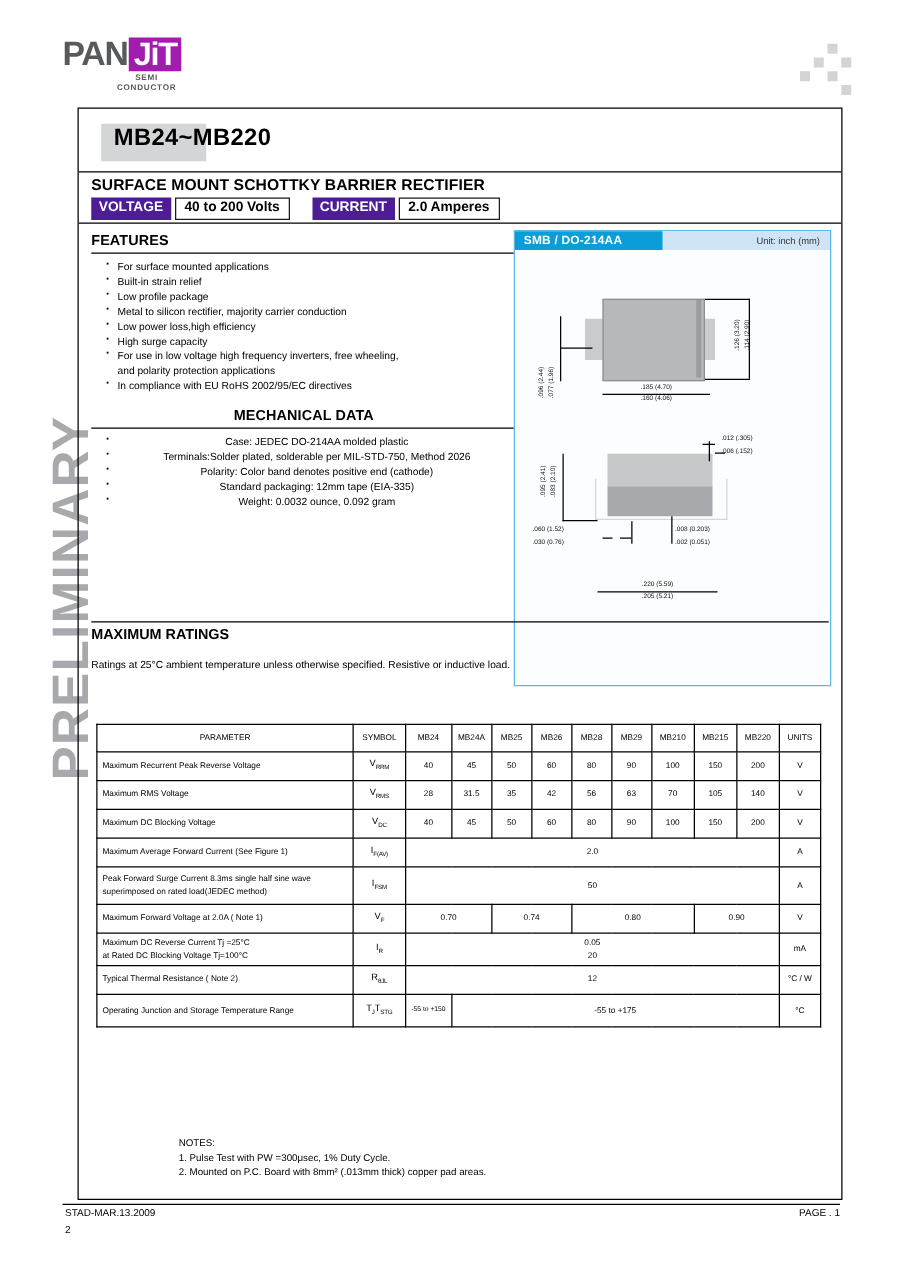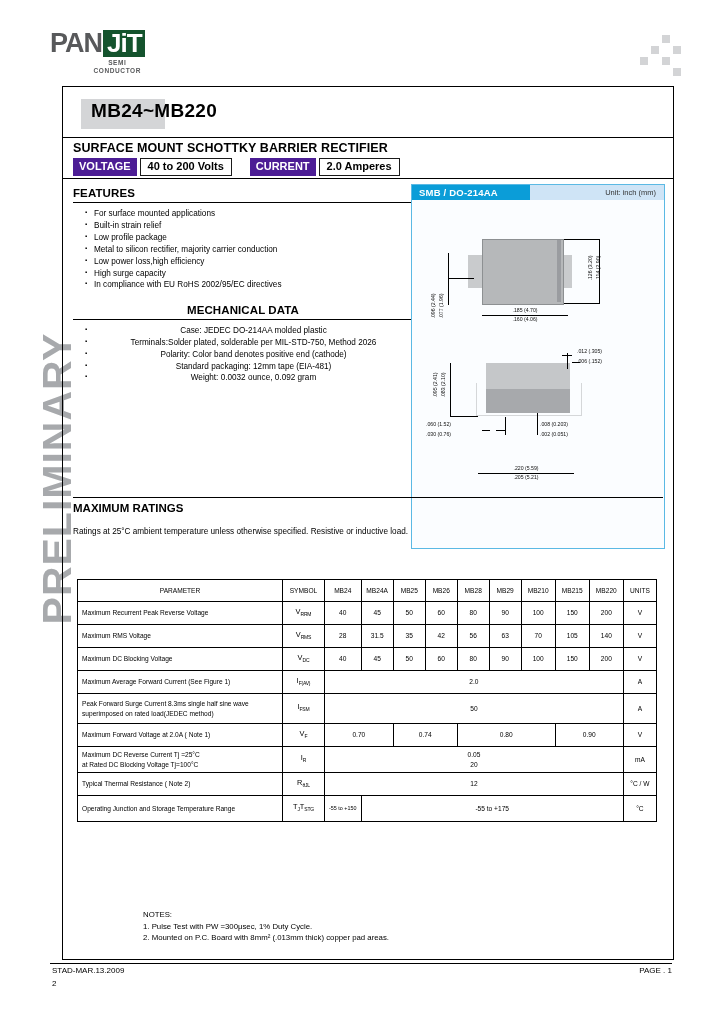--- a/index.html
+++ b/index.html
@@ -33,21 +33,21 @@
   .logo-wrap {
     position: absolute; left: 50px; top: 30px;
     z-index: 3;
   }
   .logo-row { display: flex; align-items: center; height: 26px; }
   .logo-pan {
     font-size: 27px; font-weight: bold; color: #58595b;
     letter-spacing: -1px; line-height: 26px;
   }
   .logo-jit {
-    background: #14532d; color: #fff;
+    background: #a21caf; color: #fff;
     font-size: 26px; font-weight: bold; line-height: 26px;
     padding: 0 3px 1px 4px; letter-spacing: -1px;
     margin-left: 1px;
   }
   .logo-sub1 {
     font-size: 6.5px; color: #58595b; letter-spacing: .6px;
     text-align: center; margin-top: 3px; padding-left: 40px;
     font-weight: bold;
   }
   .logo-sub2 {
@@ -298,32 +298,36 @@
     <div>
       <div class="sec-head">FEATURES</div>
       <div class="sec-rule"></div>
       <ul class="flist">
         <li>For surface mounted applications</li>
         <li>Built-in strain relief</li>
         <li>Low profile package</li>
         <li>Metal to silicon rectifier, majority carrier conduction</li>
         <li>Low power loss,high efficiency</li>
         <li>High surge capacity</li>
+        <li>
+          <span>For use in low voltage high frequency inverters, free wheeling,</span>
+          <span class="cont">and polarity protection applications</span>
+        </li>
         <li>In compliance with EU RoHS 2002/95/EC directives</li>
       </ul>
     </div>
 
     <div class="mech-wrap">
       <div class="sec-head">MECHANICAL DATA</div>
       <div class="sec-rule"></div>
       <ul class="flist">
         <li>Case: JEDEC DO-214AA molded plastic</li>
         <li>Terminals:Solder plated, solderable per MIL-STD-750, Method 2026</li>
         <li>Polarity: Color band denotes positive end (cathode)</li>
-        <li>Standard packaging: 12mm tape (EIA-481)</li>
+        <li>Standard packaging: 12mm tape (EIA-335)</li>
         <li>Weight: 0.0032 ounce, 0.092 gram</li>
       </ul>
     </div>
   </div>
 
   <div class="pkg-panel">
     <div class="pkg-head"></div>
     <div class="pkg-head-blue">SMB / DO-214AA</div>
     <div class="pkg-unit">Unit: inch (mm)</div>
 

